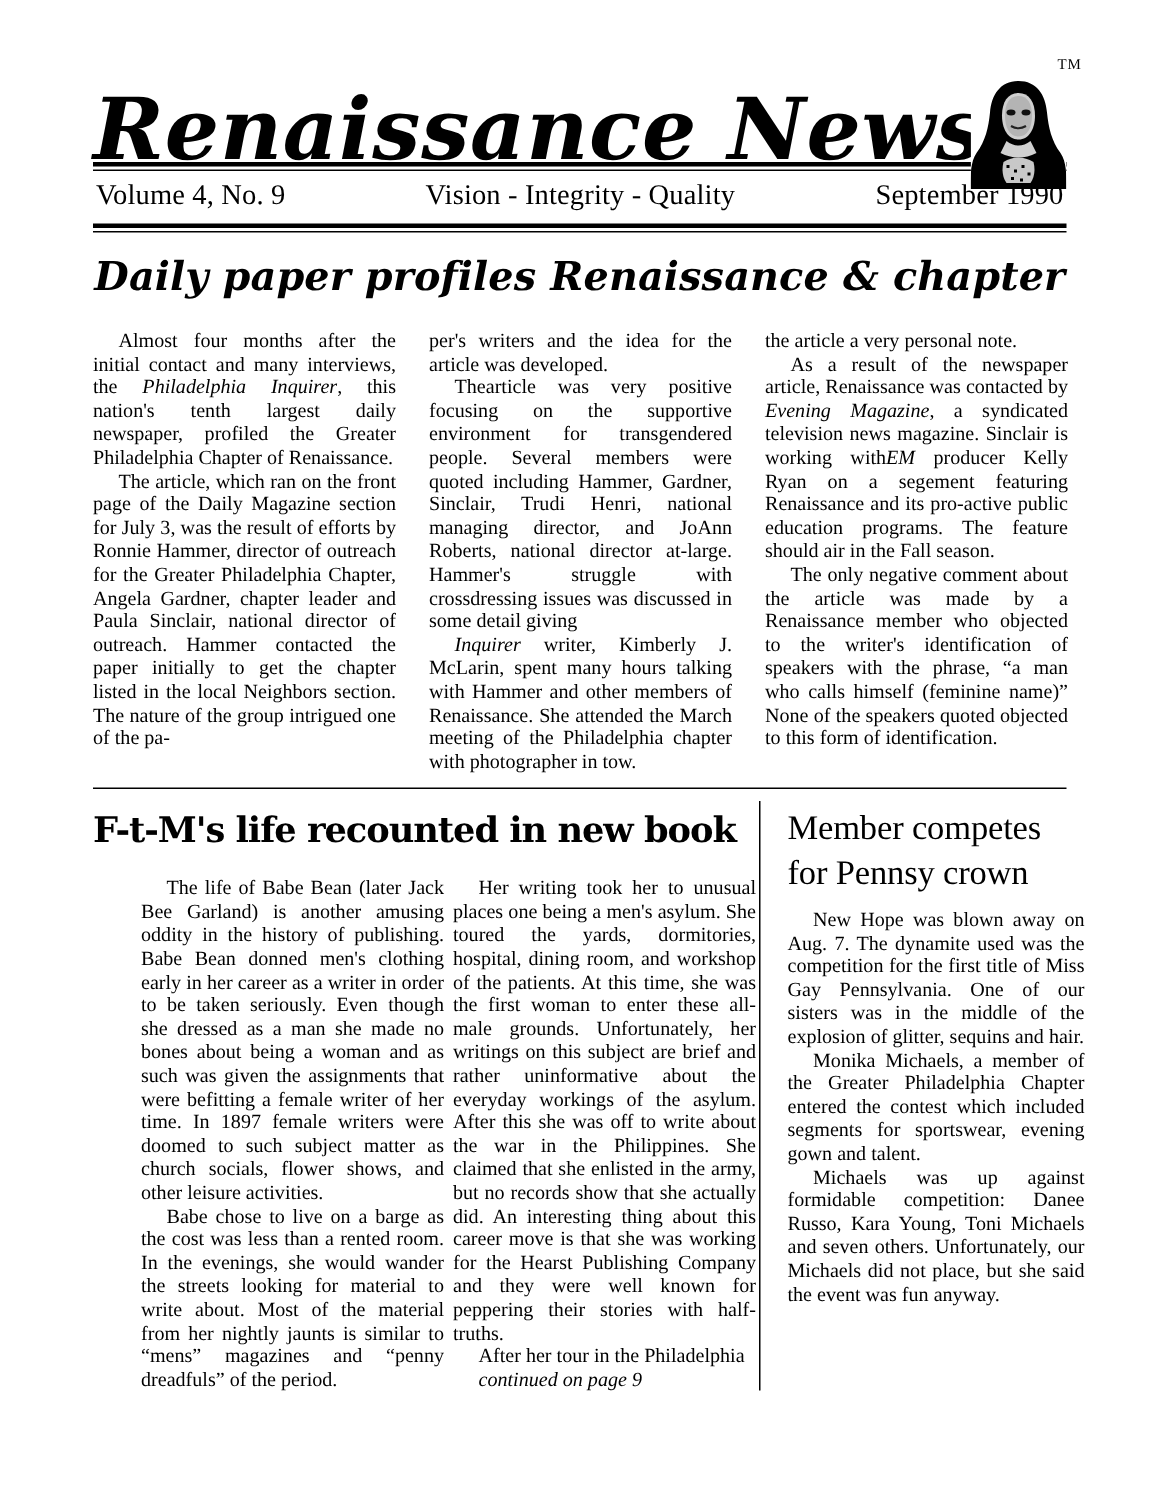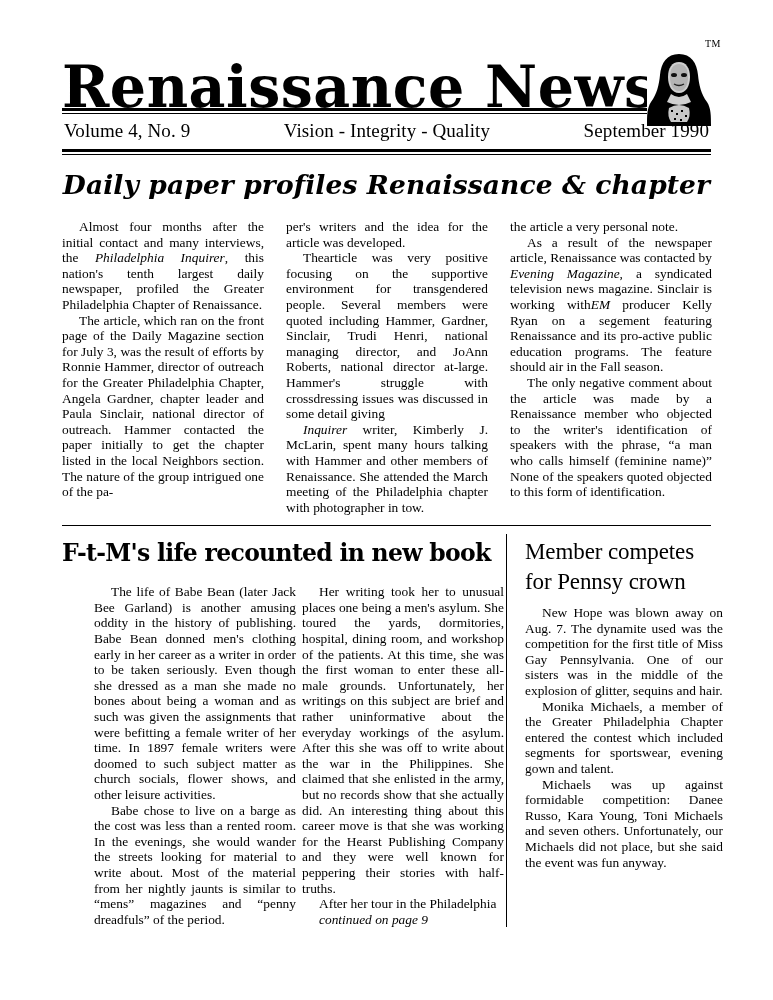--- a/index.html
+++ b/index.html
@@ -27,20 +27,21 @@
 
   
   .masthead {
     position: relative;
     height: 108px;
     padding-top: 58px;
     box-sizing: border-box;
   }
   .masthead-title {
     font-family: "DejaVu Serif", "Liberation Serif", serif;
+    font-style: italic;
     font-weight: 700;
     font-size: 57px;
     letter-spacing: 0.5px;
     line-height: 1;
     white-space: nowrap;
   }
   .logo-block {
     position: absolute;
     right: 0;
     top: 30px;

